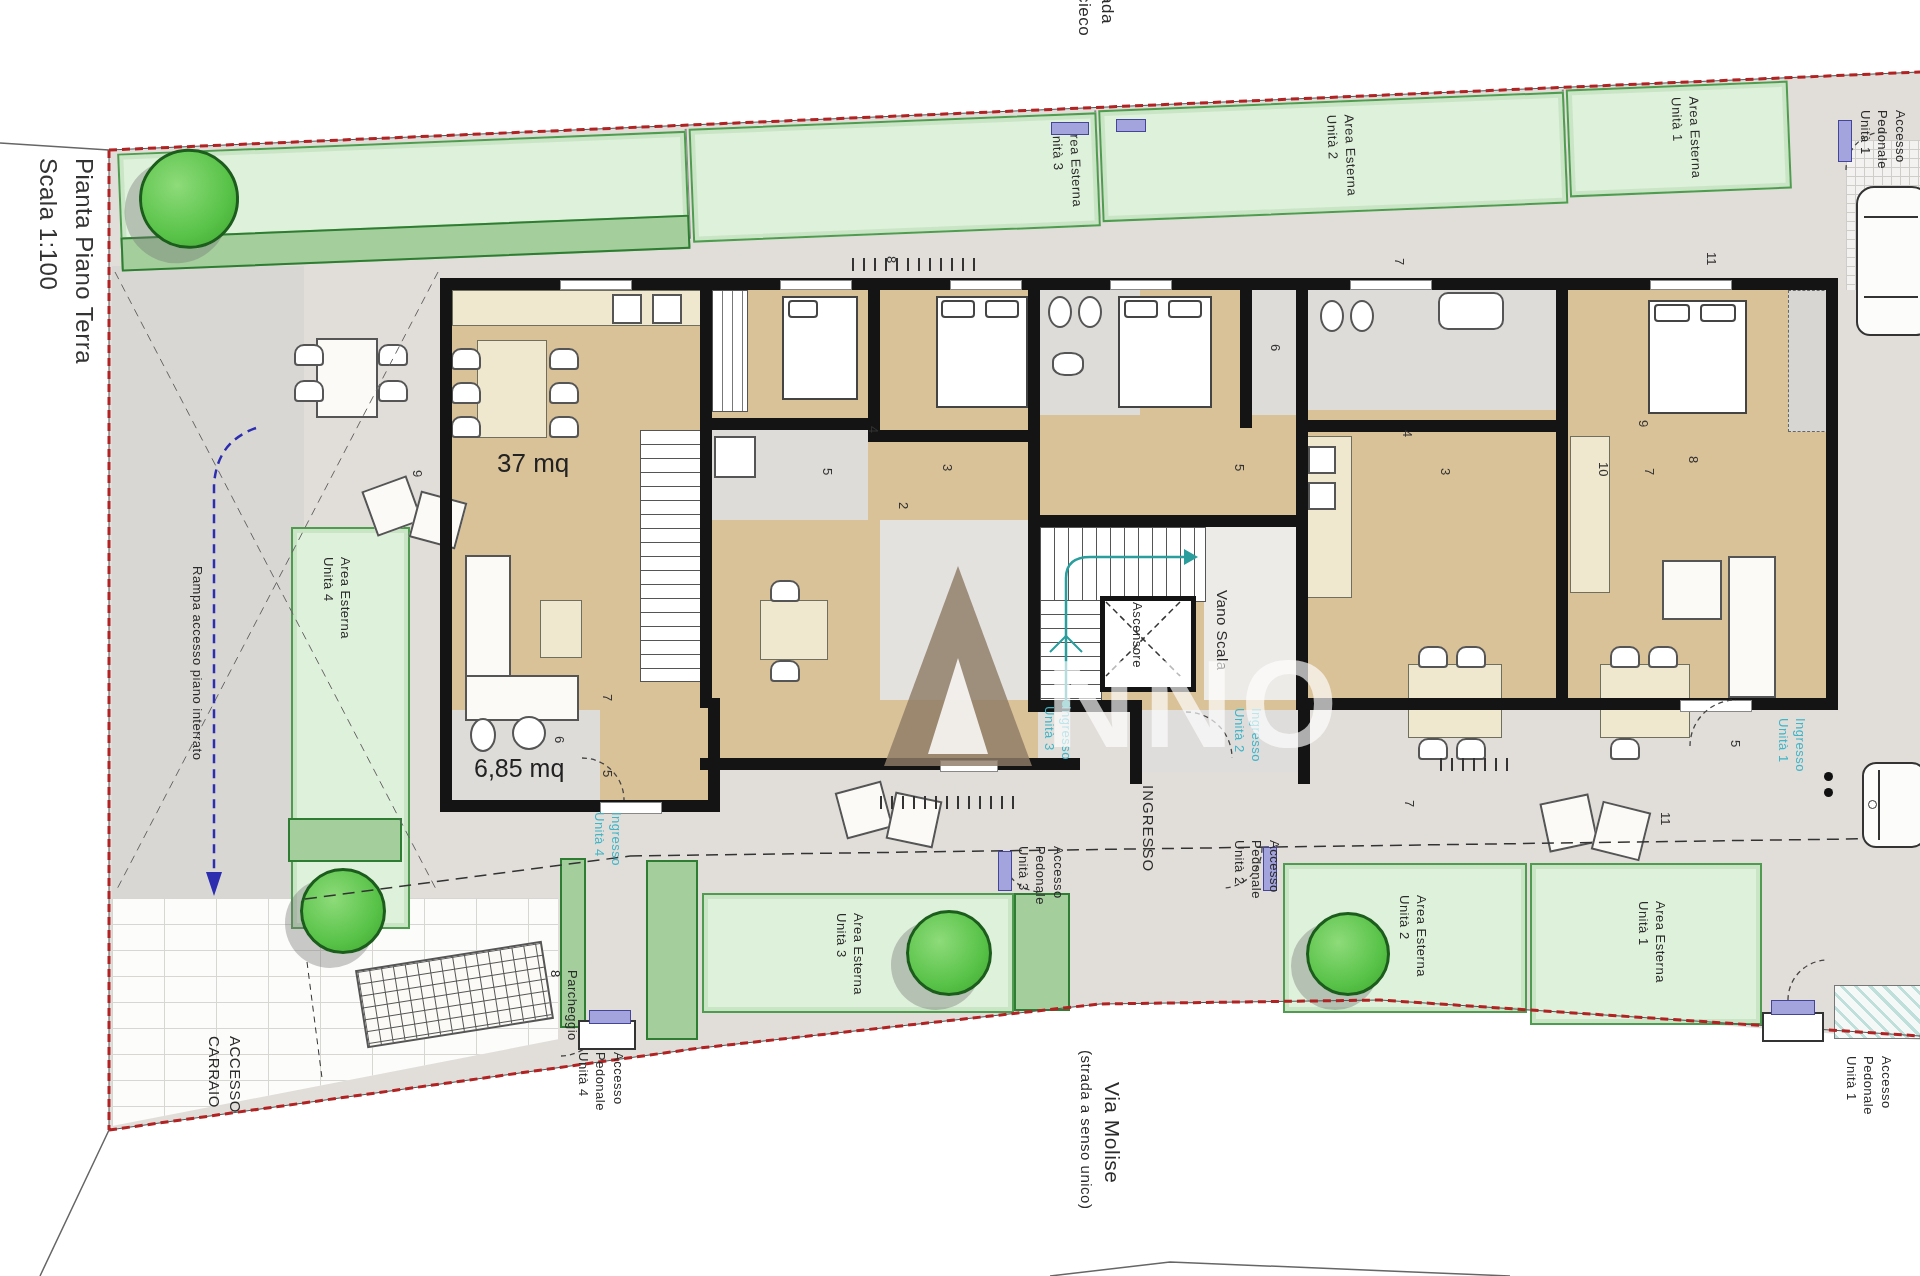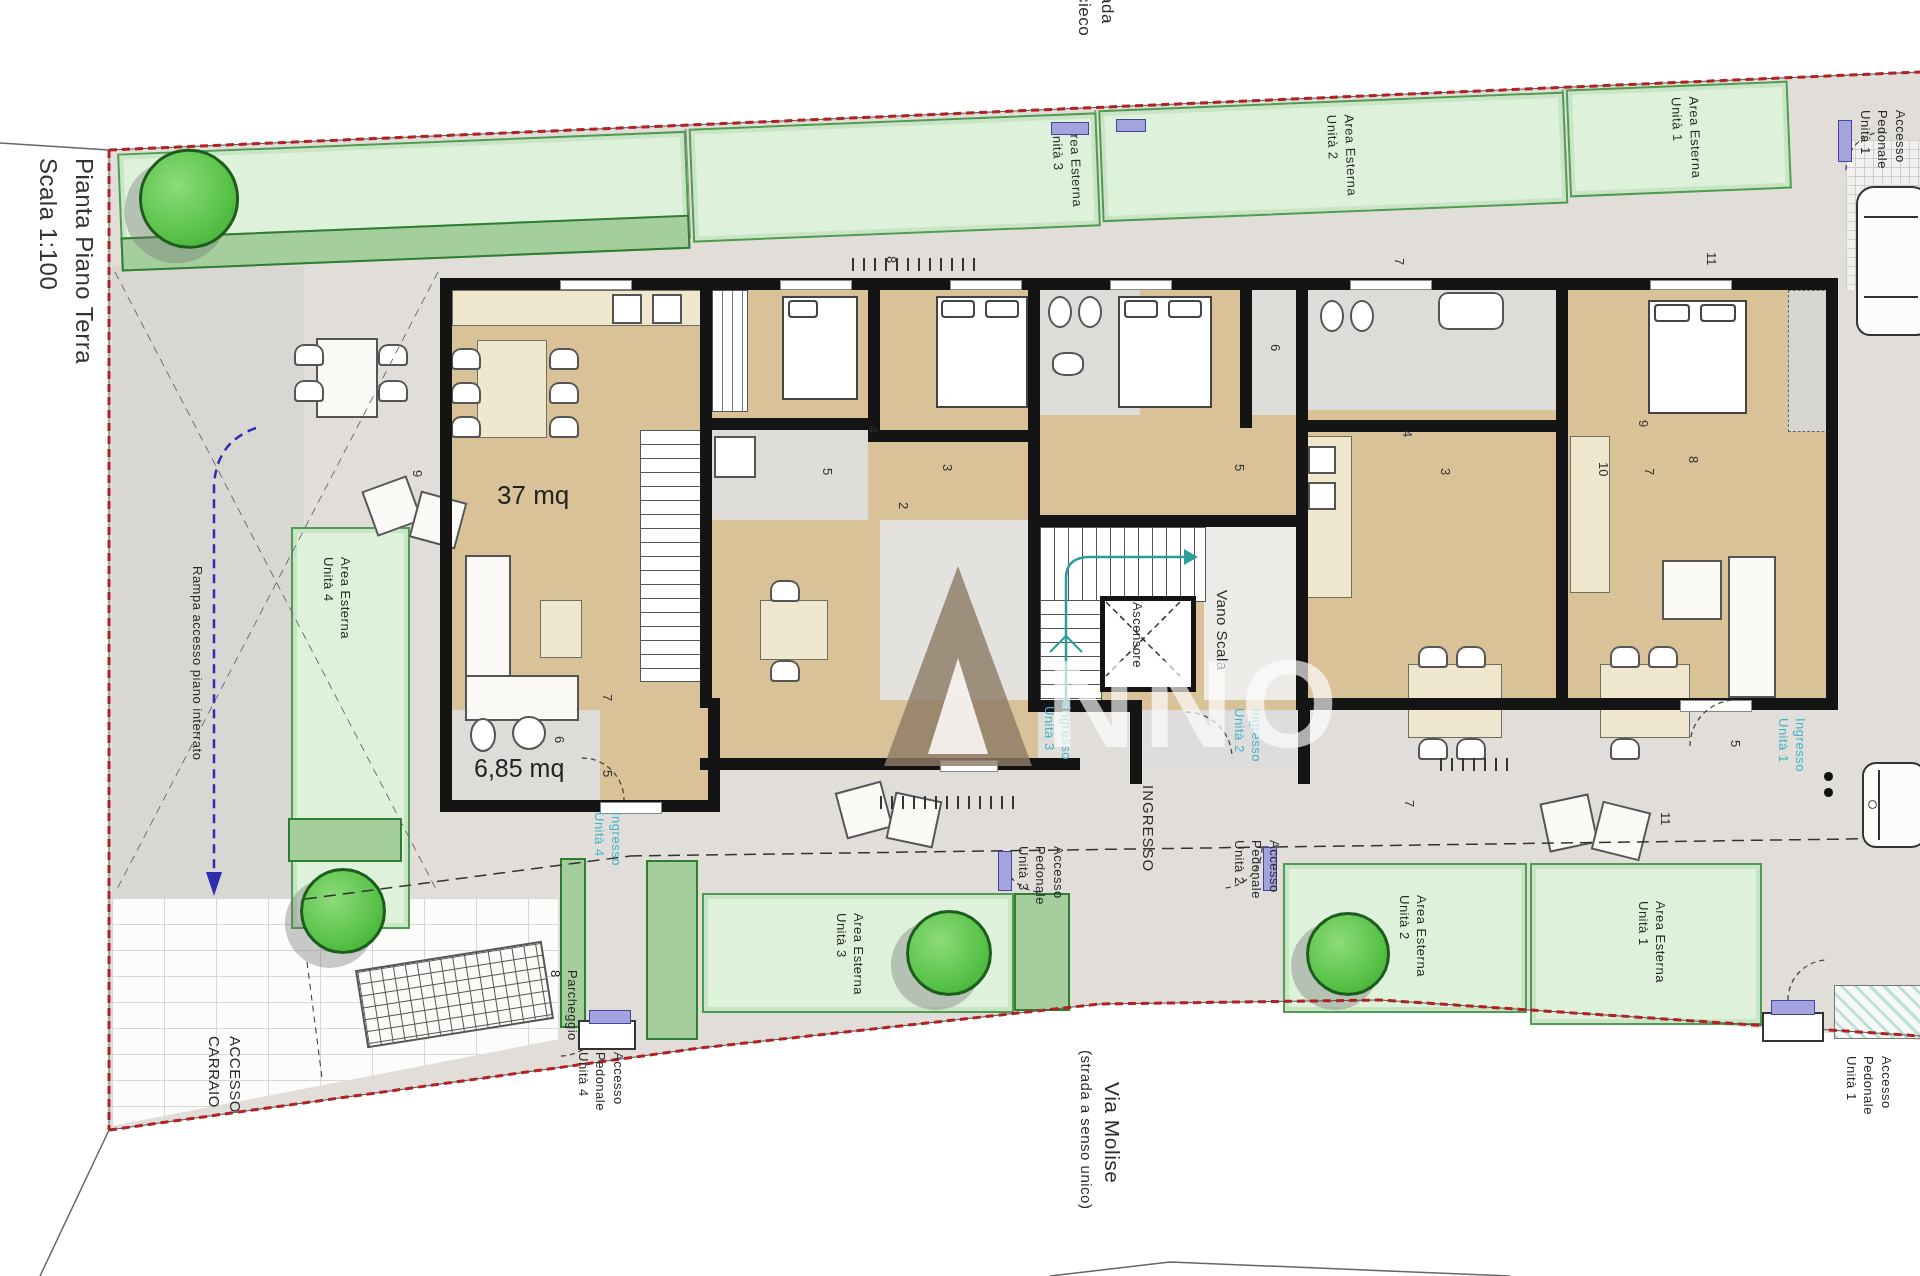--- a/index.html
+++ b/index.html
@@ -313,21 +313,21 @@
 Unità 4</span>
   <span class="vlabel cyan" style="left:1040px;top:706px;">Ingresso
 Unità 3</span>
   <span class="vlabel cyan" style="left:1230px;top:708px;">Ingresso
 Unità 2</span>
   <span class="vlabel cyan" style="left:1774px;top:718px;">Ingresso
 Unità 1</span>
   <span class="vlabel" style="left:1138px;top:785px;font-size:15px;letter-spacing:1px;">INGRESSO</span>
   <span class="vlabel" style="left:1212px;top:590px;font-size:15px;">Vano Scala</span>
   <span class="vlabel" style="left:1128px;top:602px;font-size:13px;z-index:41;">Ascensore</span>
-  <span class="hlabel" style="left:497px;top:480px;">37 mq</span>
+  <span class="hlabel" style="left:497px;top:448px;">37 mq</span>
   <span class="hlabel" style="left:474px;top:754px;font-size:25px;">6,85 mq</span>
 
   <span class="dim" style="left:884px;top:256px;">8</span>
   <span class="dim" style="left:1392px;top:258px;">7</span>
   <span class="dim" style="left:1704px;top:252px;">11</span>
   <span class="dim" style="left:410px;top:470px;">9</span>
   <span class="dim" style="left:866px;top:426px;">4</span>
   <span class="dim" style="left:820px;top:468px;">5</span>
   <span class="dim" style="left:940px;top:464px;">3</span>
   <span class="dim" style="left:896px;top:502px;">2</span>

